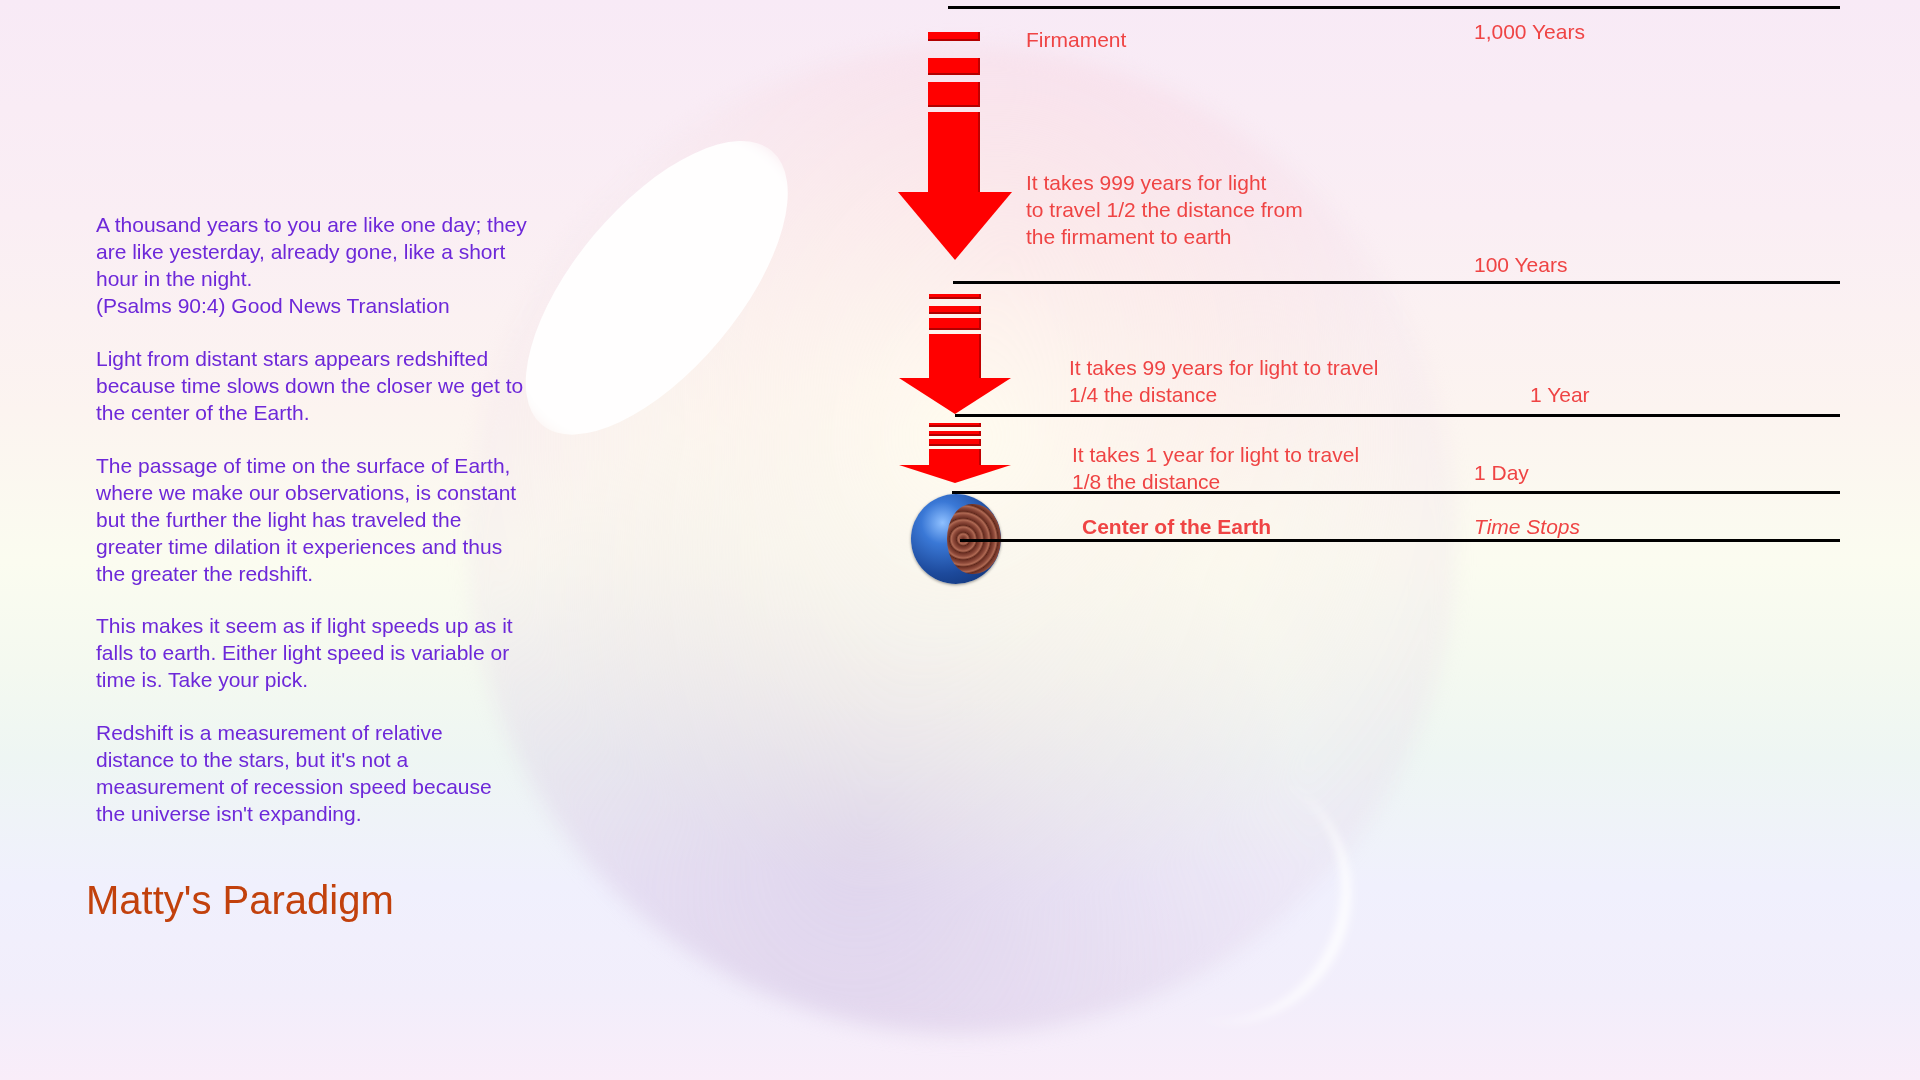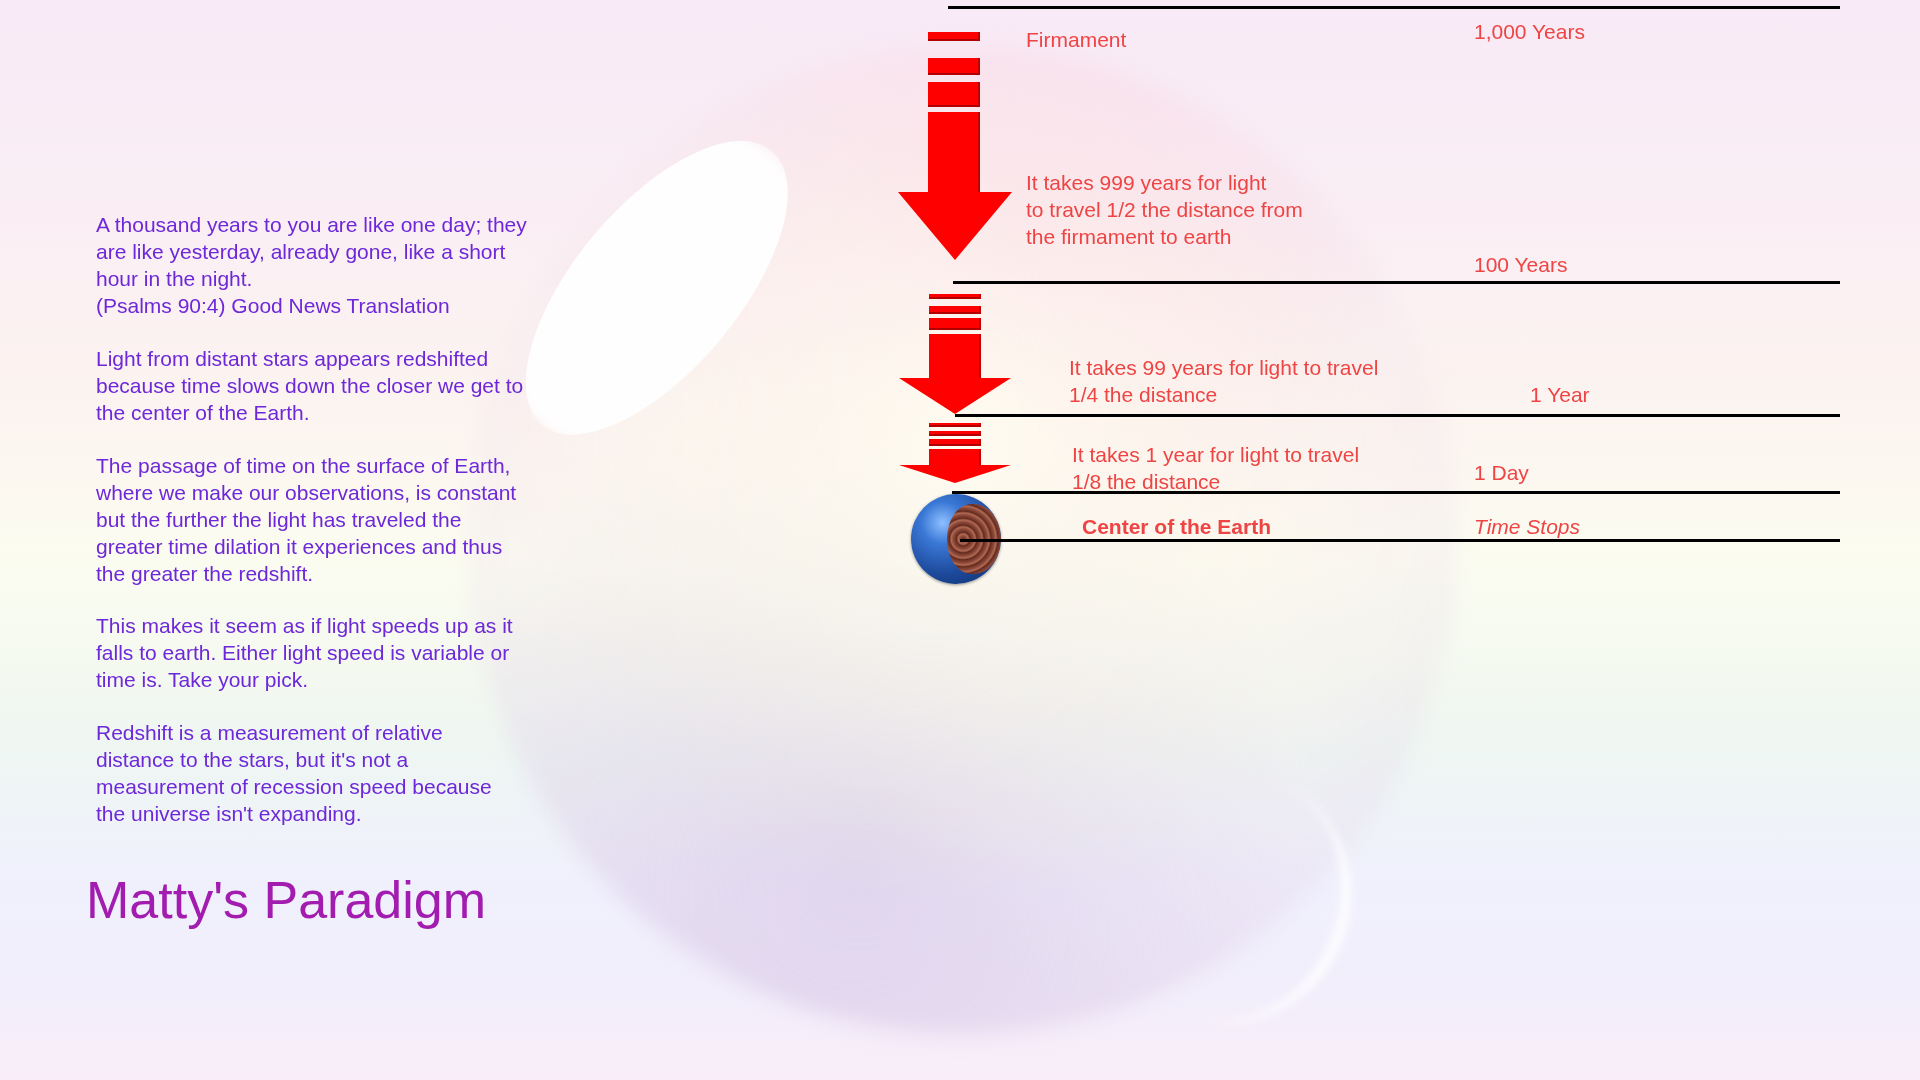--- a/index.html
+++ b/index.html
@@ -47,21 +47,21 @@
     position: absolute; left: 64%; top: 72%; width: 22%; height: 24%;
     border-radius: 50%;
     border-right: 10px solid rgba(255,255,255,0.9);
     transform: rotate(20deg);
     filter: blur(4px);
   }
 
   
   #title { left: 86px; top: 70px; font-size: 38px; line-height: 45px; font-weight: 300; color: #111; letter-spacing: 0.2px; }
   .para { left: 96px; font-size: 21px; line-height: 27px; color: #6d28d9; width: 520px; white-space: pre-line; }
-  #signature { left: 86px; top: 874px; font-size: 52px; line-height: 52px; color: #a21caf; }
+  #signature { left: 86px; top: 874px; font-size: 40px; line-height: 52px; color: #c2410c; }
 
   
   .hline { position: absolute; height: 3px; background: #000; }
 
   
   .label { position: absolute; font-size: 21px; line-height: 27px; color: #ef4444; white-space: pre-line; }
 
   
   .arrow { position: absolute; }
   .arrow .bar { position: absolute; background: #ff0000; border-bottom: 2px solid #b10000; border-right: 2px solid #c00000; box-sizing: border-box; }

